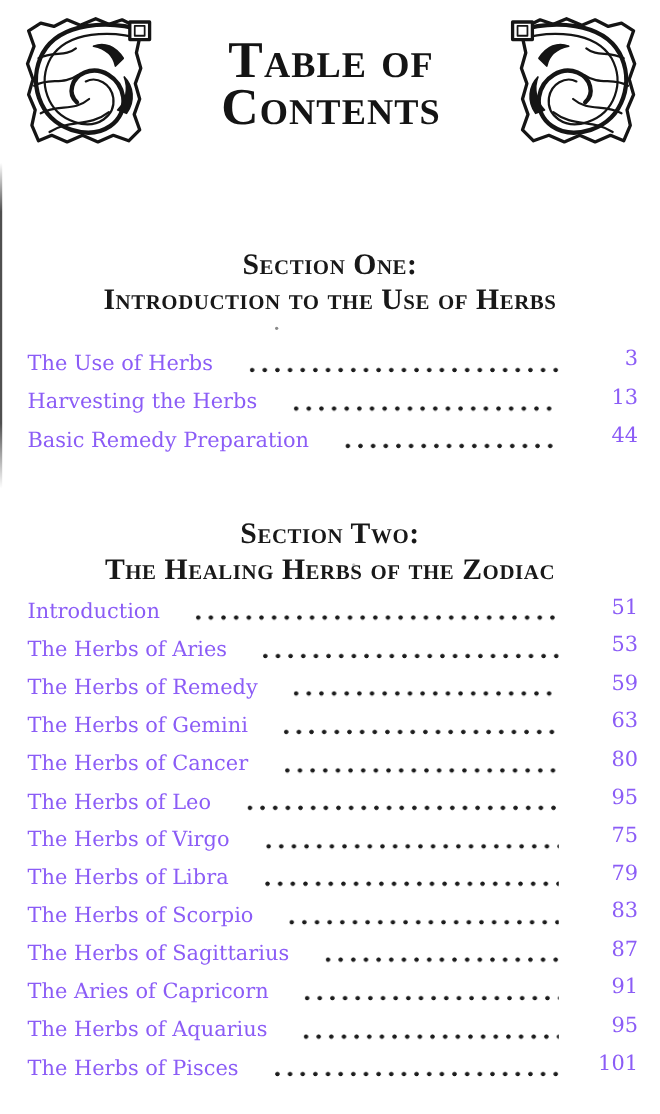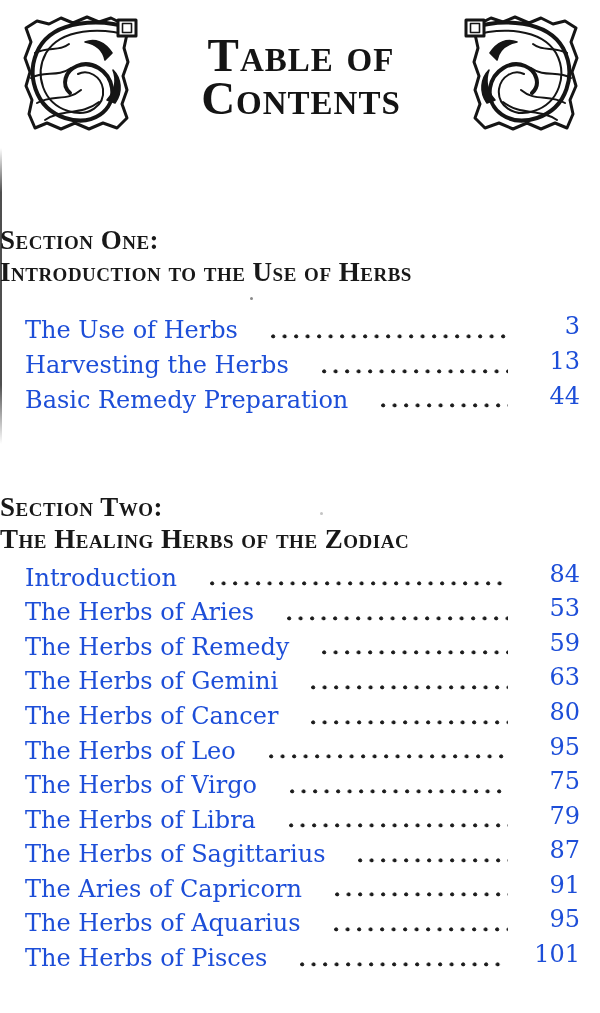--- a/index.html
+++ b/index.html
@@ -28,44 +28,45 @@
     font-variant:small-caps;
     font-weight:bold;
     font-size:47px;
     line-height:0.92;
     letter-spacing:1px;
     color:#141414;
   }
 
   
   .section-heading{
+    text-align:center;
     font-family:"Liberation Serif", serif;
     font-variant:small-caps;
     font-weight:bold;
     letter-spacing:0.5px;
     color:#181818;
   }
   .section-heading .line1{font-size:27px;line-height:1.1;}
   .section-heading .line2{font-size:27px;line-height:1.1;margin-top:2px;}
   .sec1{margin-top:88px;}
-  .sec2{margin-top:76px;}
+  .sec2{margin-top:54px;}
 
   
   .toc-list{
     padding:0 20px 0 25px;
   }
   .toc-list.first{margin-top:26px;}
   .toc-list.second{margin-top:6px;}
   .toc-row{
     display:flex;
     align-items:baseline;
     line-height:34.6px;
     height:34.6px;
-    font-size:24px;
-    color:#1d4ed8;
+    font-size:19px;
+    color:#8b5cf6;
     gap:24px;
   }
   .toc-label{white-space:nowrap;}
   .toc-leader{
     flex:1 1 auto;
     align-self:flex-end;
     height:5px;
     margin:0 4px 9px 9px;
     background-image:radial-gradient(circle at 2.2px 2.4px, #1c1c1c 1.7px, rgba(0,0,0,0) 2.3px);
     background-size:11.5px 5px;
@@ -163,21 +164,21 @@
 
   <div class="section-heading sec2">
     <div class="line1">Section Two:</div>
     <div class="line2">The Healing Herbs of the Zodiac</div>
   </div>
 
   <div class="toc-list second">
     <div class="toc-row">
       <span class="toc-label">Introduction</span>
       <span class="toc-leader"></span>
-      <span class="toc-page">84</span>
+      <span class="toc-page">51</span>
     </div>
     <div class="toc-row">
       <span class="toc-label">The Herbs of Aries</span>
       <span class="toc-leader"></span>
       <span class="toc-page">53</span>
     </div>
     <div class="toc-row">
       <span class="toc-label">The Herbs of Remedy</span>
       <span class="toc-leader"></span>
       <span class="toc-page">59</span>
@@ -199,20 +200,25 @@
     </div>
     <div class="toc-row">
       <span class="toc-label">The Herbs of Virgo</span>
       <span class="toc-leader"></span>
       <span class="toc-page">75</span>
     </div>
     <div class="toc-row">
       <span class="toc-label">The Herbs of Libra</span>
       <span class="toc-leader"></span>
       <span class="toc-page">79</span>
+    </div>
+    <div class="toc-row">
+      <span class="toc-label">The Herbs of Scorpio</span>
+      <span class="toc-leader"></span>
+      <span class="toc-page">83</span>
     </div>
     <div class="toc-row">
       <span class="toc-label">The Herbs of Sagittarius</span>
       <span class="toc-leader"></span>
       <span class="toc-page">87</span>
     </div>
     <div class="toc-row">
       <span class="toc-label">The Aries of Capricorn</span>
       <span class="toc-leader"></span>
       <span class="toc-page">91</span>

